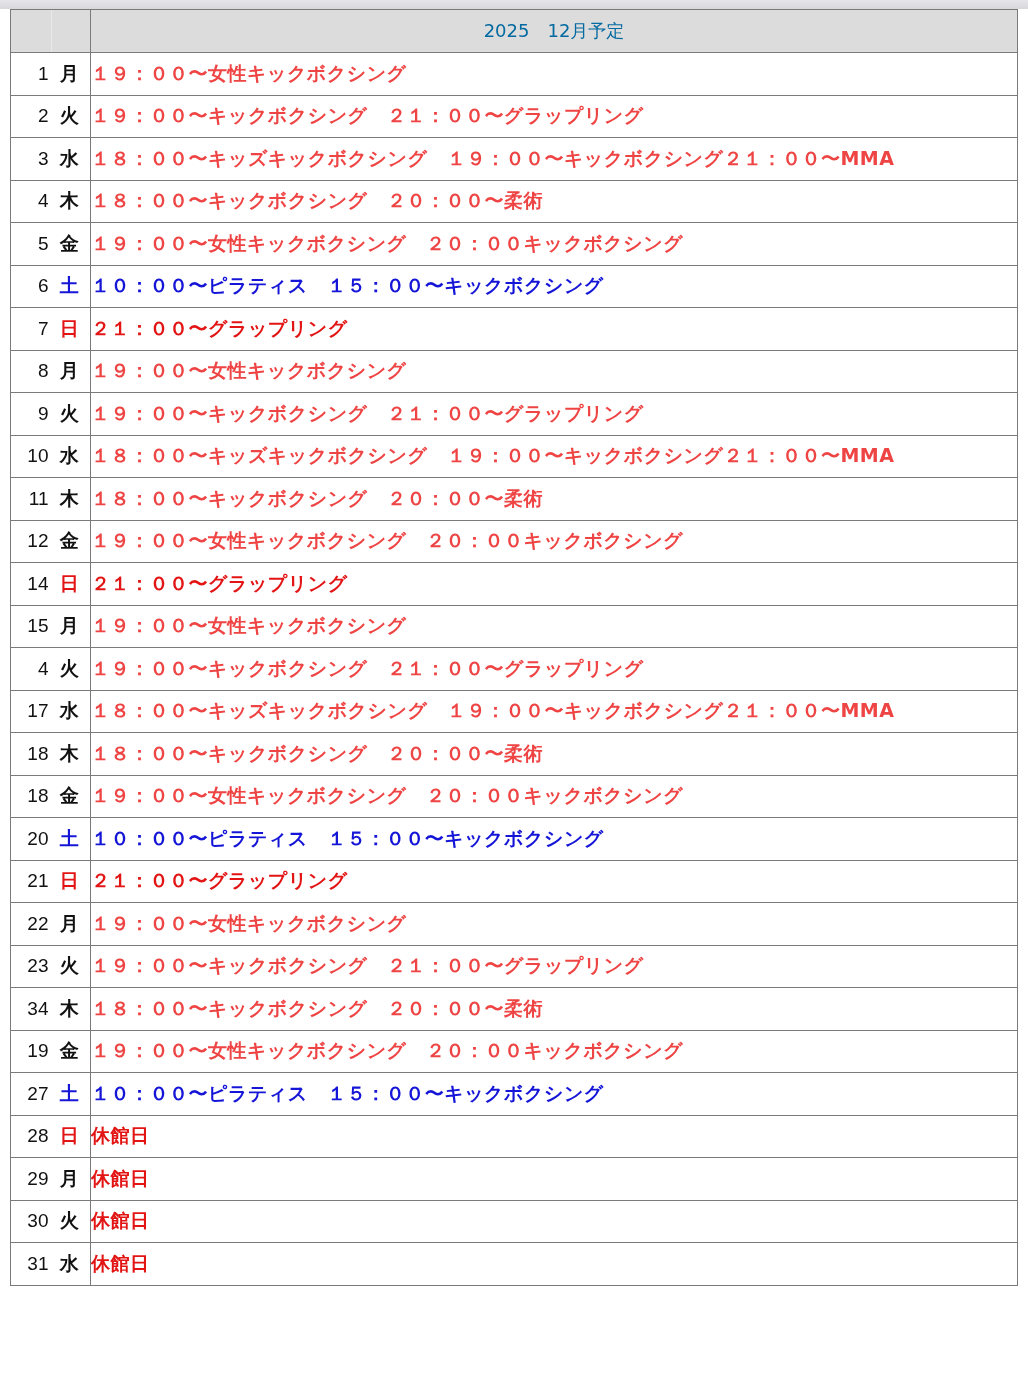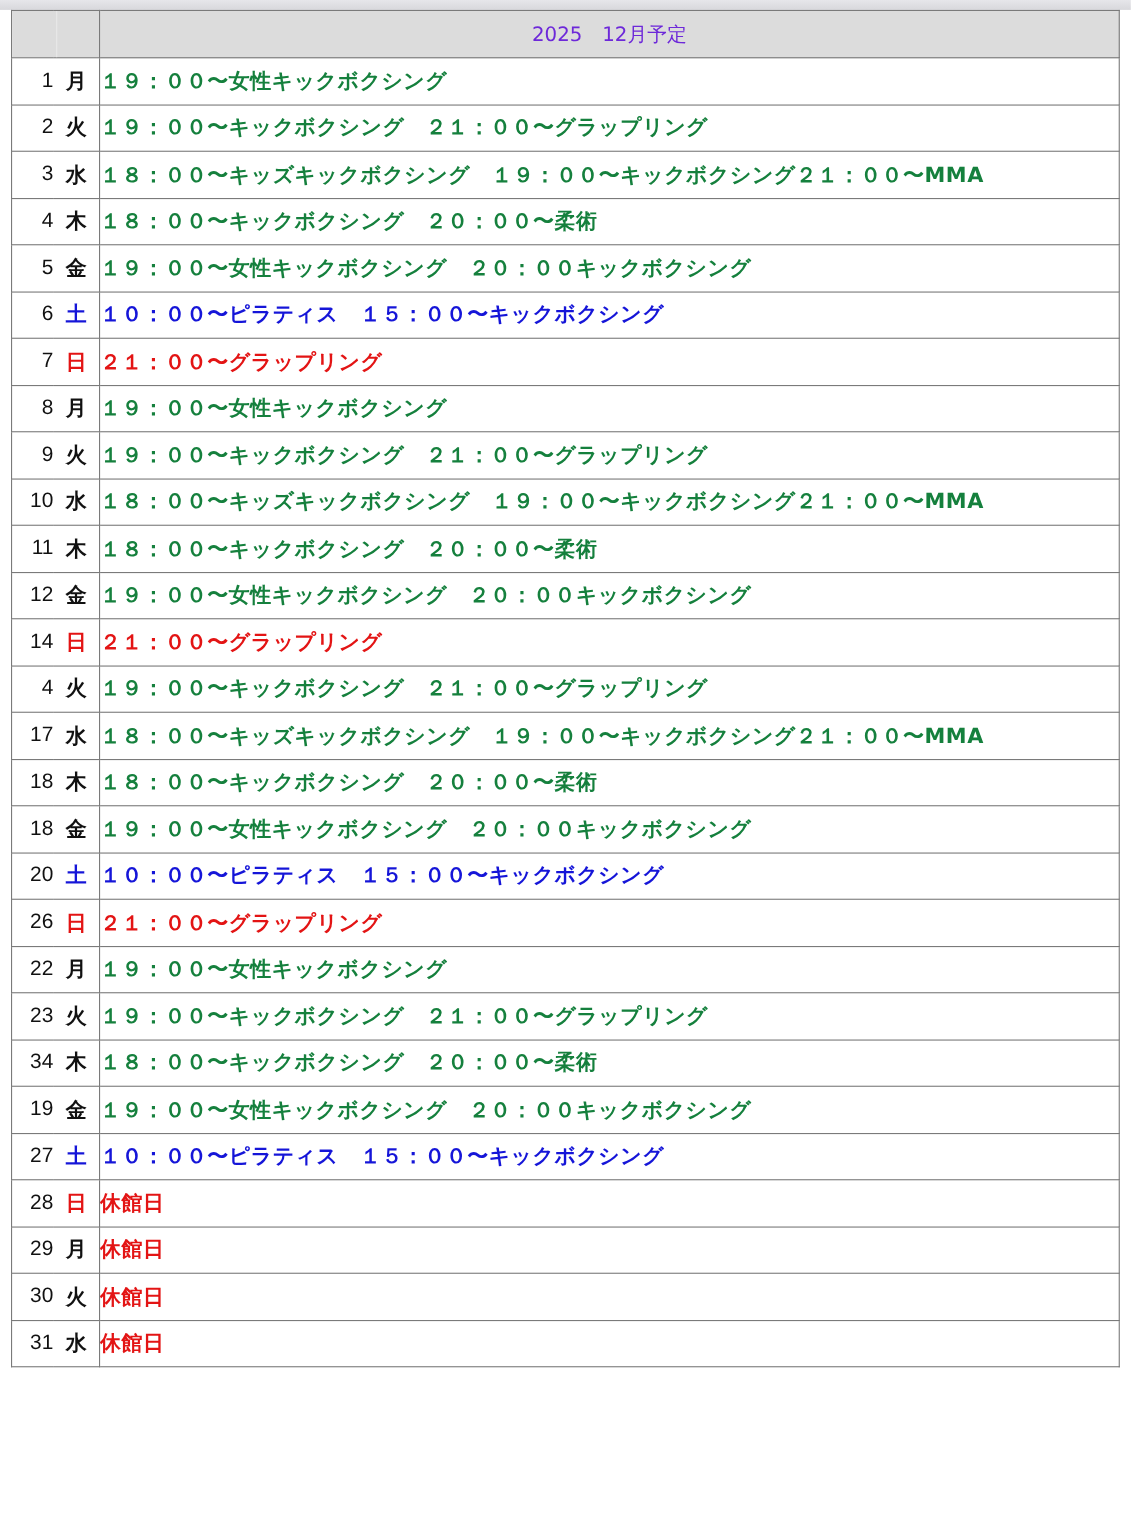--- a/index.html
+++ b/index.html
@@ -4,31 +4,31 @@
 <style>
   html, body { margin: 0; padding: 0; background: #ffffff; }
   body { width: 1028px; height: 1390px; position: relative; overflow: hidden;
          font-family: "DejaVu Sans", "Liberation Sans", sans-serif; }
   .topbar { position: absolute; left: 0; top: 0; width: 1028px; height: 9px;
             background: linear-gradient(#e6e6ea, #d8d8dc); }
   table.sched { position: absolute; left: 10px; top: 9px; width: 1008px;
                 border-collapse: collapse; table-layout: fixed; }
   table.sched td, table.sched th { border: 1.5px solid #7a7a7a; padding: 0; }
   th.hdr { height: 42px; background: #dcdcdc; font-weight: normal; font-size: 18px;
-           color: #6d28d9; text-align: center; margin-left: 33px; }
+           color: #0369a1; text-align: center; margin-left: 33px; }
   th.hdr-blank { background: #dcdcdc; position: relative; }
   th.hdr-blank::after { content: ""; position: absolute; left: 40px; top: 0; bottom: 0;
            border-left: 1px solid #e8e8e8; }
   td { height: 41.5px; }
   td.day { width: 32px; text-align: right; padding-right: 4px; font-size: 19px; color: #111;
            font-family: "Liberation Sans Narrow", "Liberation Sans", sans-serif; border-right: none !important; }
   td.wd { width: 28px; text-align: center; font-size: 19px; font-weight: bold; color: #111;
           border-left: none !important; }
   td.txt { padding-left: 10px; font-size: 19px; font-weight: bold; letter-spacing: 0.5px;
-           color: #15803d; white-space: nowrap; overflow: hidden; }
+           color: #ef4444; white-space: nowrap; overflow: hidden; }
   .blue { color: #1515d8 !important; }
   .red { color: #e31414 !important; }
 </style>
 </head>
 <body>
 
 <div class="topbar"></div>
 
 <table class="sched">
   <colgroup>
@@ -102,20 +102,25 @@
         <td class="day">12</td>
         <td class="wd ">金</td>
         <td class="txt ">１９：００〜女性キックボクシング　２０：００キックボクシング</td>
       </tr>
       <tr>
         <td class="day">14</td>
         <td class="wd red">日</td>
         <td class="txt red">２１：００〜グラップリング</td>
       </tr>
       <tr>
+        <td class="day">15</td>
+        <td class="wd ">月</td>
+        <td class="txt ">１９：００〜女性キックボクシング</td>
+      </tr>
+      <tr>
         <td class="day">4</td>
         <td class="wd ">火</td>
         <td class="txt ">１９：００〜キックボクシング　２１：００〜グラップリング</td>
       </tr>
       <tr>
         <td class="day">17</td>
         <td class="wd ">水</td>
         <td class="txt ">１８：００〜キッズキックボクシング　１９：００〜キックボクシング２１：００〜MMA</td>
       </tr>
       <tr>
@@ -127,21 +132,21 @@
         <td class="day">18</td>
         <td class="wd ">金</td>
         <td class="txt ">１９：００〜女性キックボクシング　２０：００キックボクシング</td>
       </tr>
       <tr>
         <td class="day">20</td>
         <td class="wd blue">土</td>
         <td class="txt blue">１０：００〜ピラティス　１５：００〜キックボクシング</td>
       </tr>
       <tr>
-        <td class="day">26</td>
+        <td class="day">21</td>
         <td class="wd red">日</td>
         <td class="txt red">２１：００〜グラップリング</td>
       </tr>
       <tr>
         <td class="day">22</td>
         <td class="wd ">月</td>
         <td class="txt ">１９：００〜女性キックボクシング</td>
       </tr>
       <tr>
         <td class="day">23</td>

